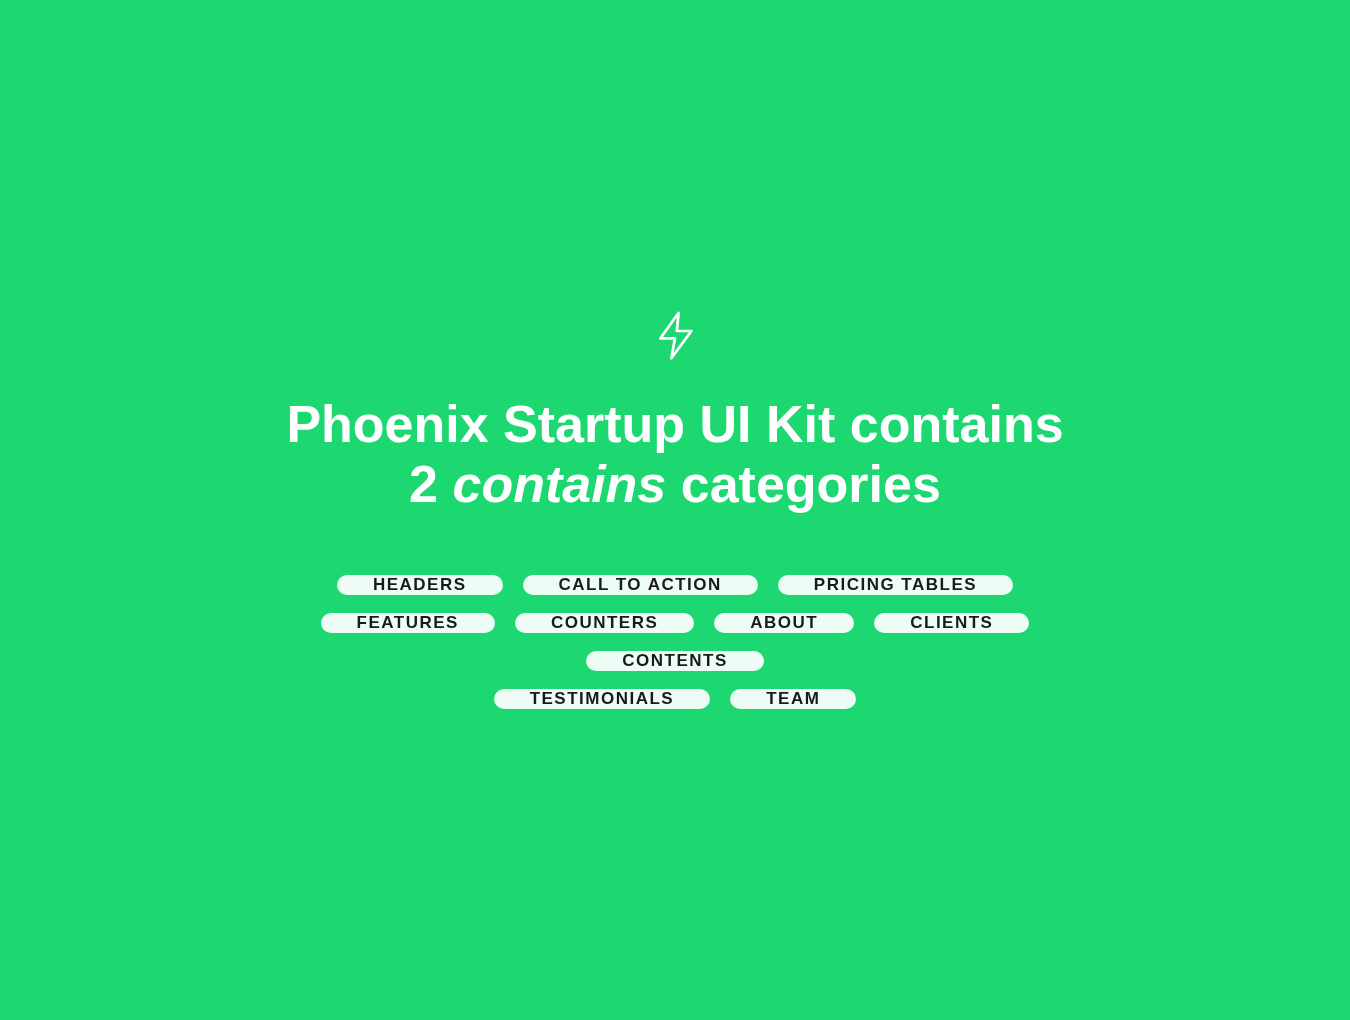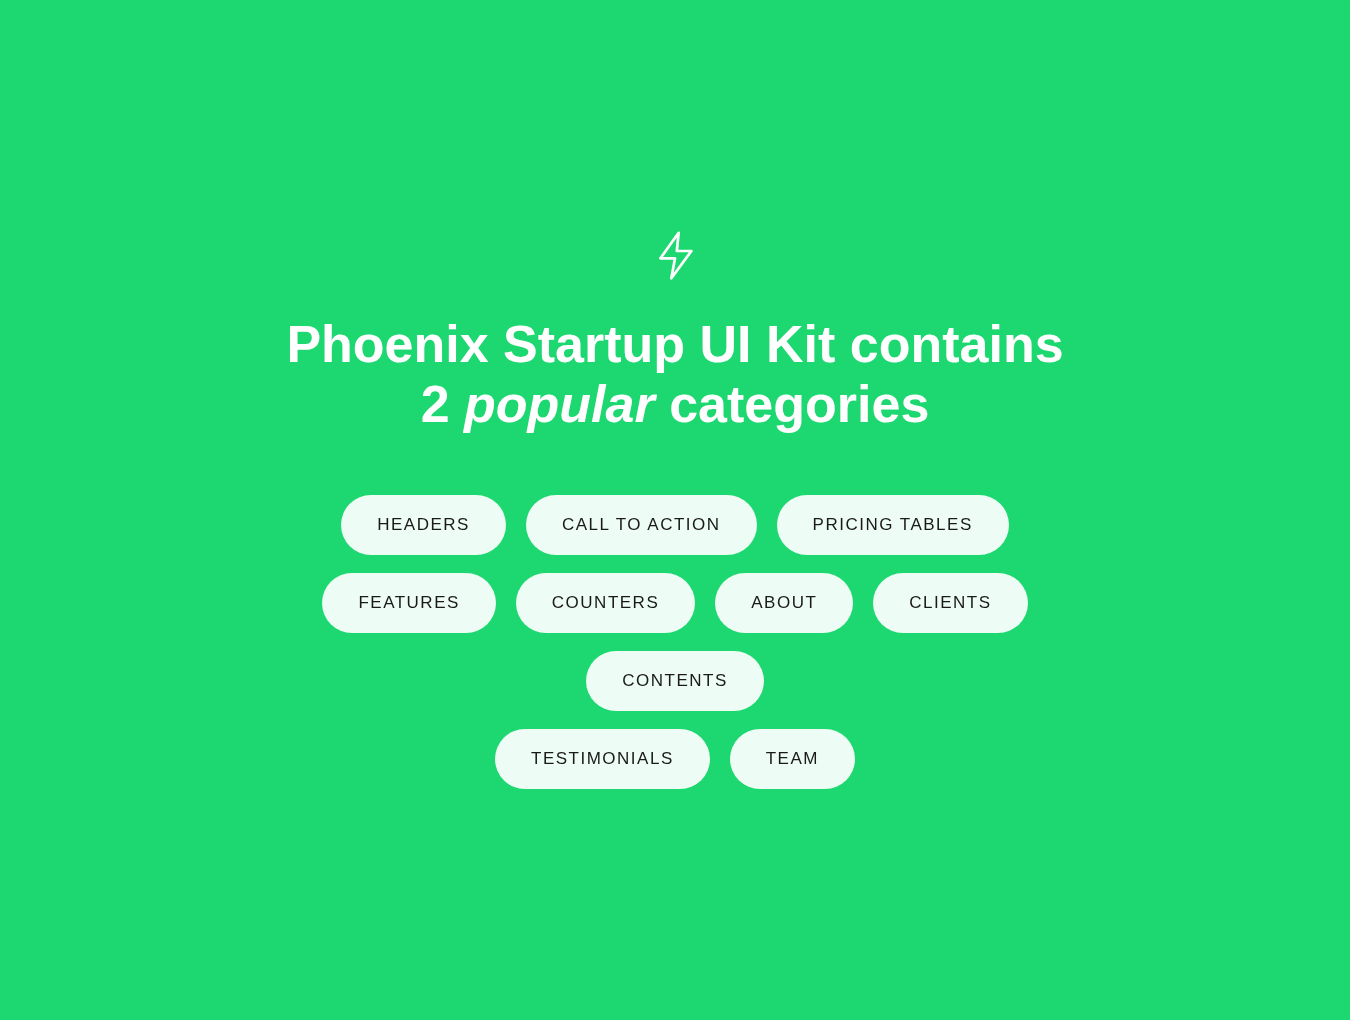--- a/index.html
+++ b/index.html
@@ -57,23 +57,23 @@
       display: flex;
       flex-direction: row;
       justify-content: center;
       align-items: center;
       gap: 20px;
     }
 
     .category-pill {
       background-color: rgba(255, 255, 255, 0.92);
       border-radius: 50px;
-      padding: 20px 36px;
+      padding: 0 36px;
       font-size: 17px;
-      font-weight: 400;
+      font-weight: 700;
       letter-spacing: 1.5px;
       color: #1a1a1a;
       text-transform: uppercase;
       white-space: nowrap;
       cursor: pointer;
       transition: background-color 0.2s;
       border: none;
       outline: none;
     }
   </style>
@@ -81,21 +81,21 @@
 <body>
 
 <div class="logo-icon">
   <svg viewBox="0 0 40 55" fill="none" xmlns="http://www.w3.org/2000/svg">
     <path d="M24 2L4 30H20L16 52L38 22H22L24 2Z" stroke="white" stroke-width="3" stroke-linejoin="round" fill="none"></path>
   </svg>
 </div>
 
 <h1 class="headline">
   <span>Phoenix Startup UI Kit contains</span><br>
-  <span>2</span> <em>popular</em> <span>categories</span>
+  <span>2</span> <em>contains</em> <span>categories</span>
 </h1>
 
 <div class="categories-container" id="categories-container">
 <div class="category-row">
       <button class="category-pill">HEADERS</button>
       <button class="category-pill">CALL TO ACTION</button>
       <button class="category-pill">PRICING TABLES</button>
     </div>
     <div class="category-row">
       <button class="category-pill">FEATURES</button>

